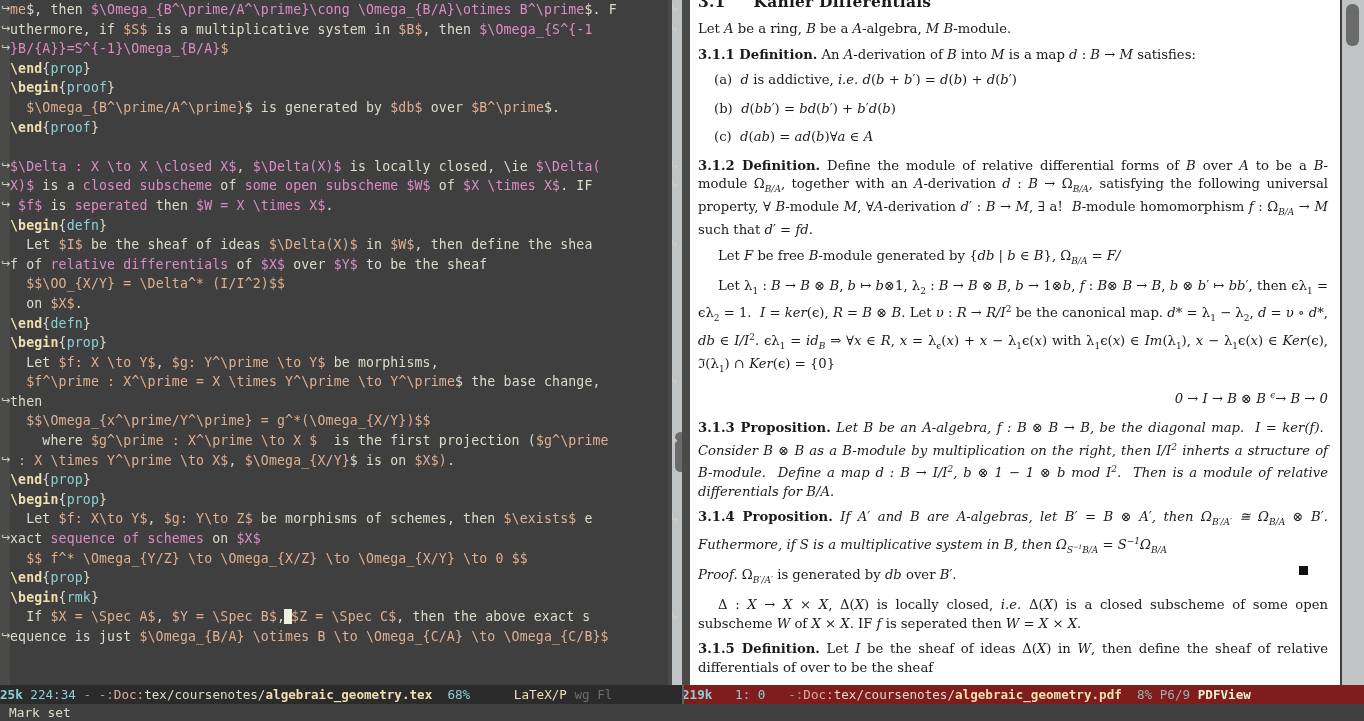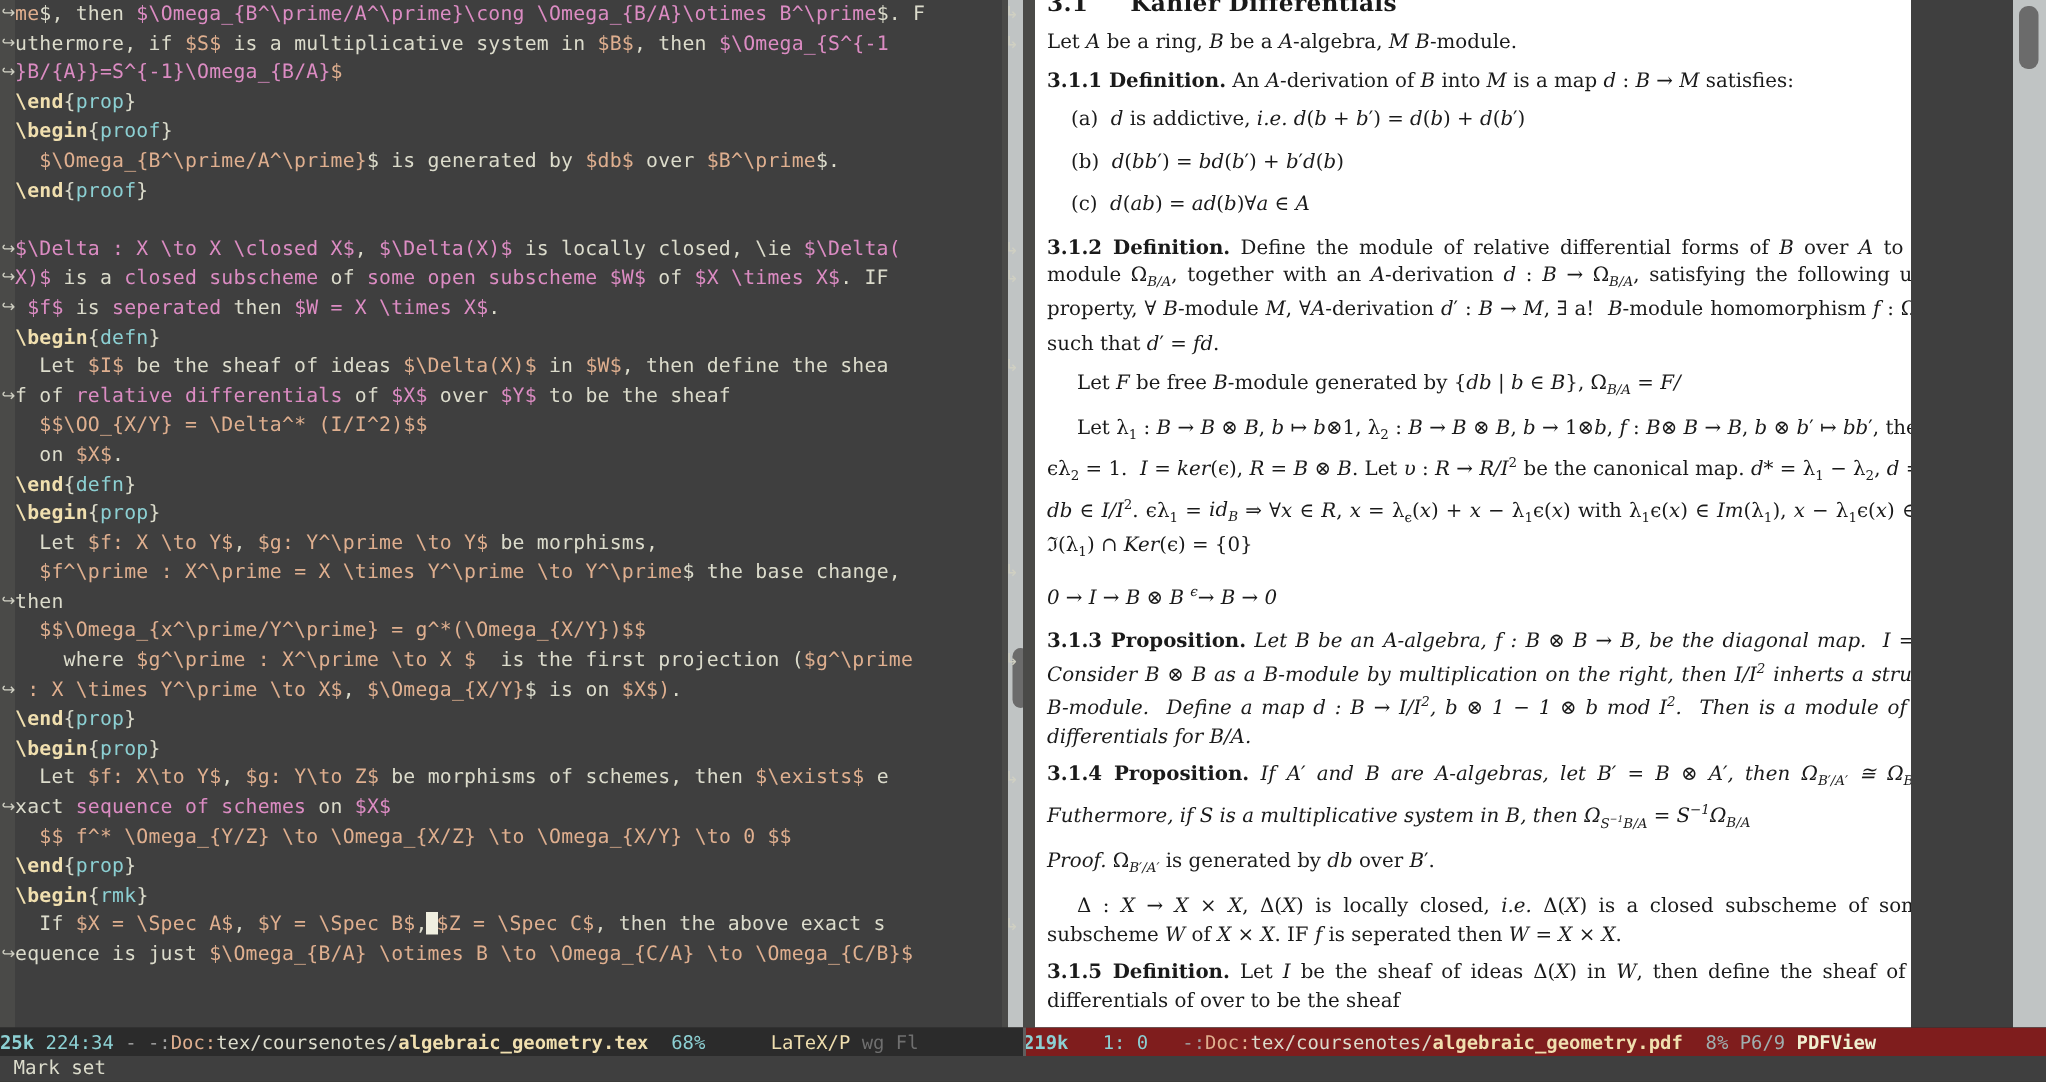--- a/index.html
+++ b/index.html
@@ -34,33 +34,33 @@
           vertical-align:-3px;margin:0 -1px;}
 
   
   .warr{position:absolute;font-size:11px;line-height:11px;color:#cfcfc2;
         font-family:"DejaVu Sans",sans-serif;}
   .warr-l{left:1px;}
   .warr-r{left:670px;}
 
   
   .pdf-window{position:absolute;left:690px;top:0;width:674px;height:685px;background:#3f3f3f;}
-  .pdf-page{position:absolute;left:0px;top:0;width:584px;height:685px;background:#ffffff;overflow:hidden;}
+  .pdf-page{position:absolute;left:0px;top:0;width:650px;height:685px;background:#ffffff;overflow:hidden;}
   .pdf-inner{position:absolute;left:8px;top:-8px;width:630px;
        font-family:"DejaVu Serif","Liberation Serif",serif;color:#1a1a1a;}
   .scrollbar-pdf{position:absolute;left:652px;top:0;width:22px;height:685px;background:#c0c4c4;}
   .scrollbar-pdf .thumb{position:absolute;left:4px;top:4px;width:13px;height:42px;
         background:#6b6b6b;border-radius:6px;}
   .pdf-divider{position:absolute;left:650px;top:0;width:2px;height:685px;background:#3f3f3f;}
 
   .ph{font-size:15.5px;font-weight:bold;margin:0 0 9px 0;letter-spacing:.2px;}
   .pp{font-size:13.2px;line-height:18.5px;margin:0 0 7px 0;text-align:justify;}
   .pitem{font-size:13.2px;line-height:18.5px;margin:0 0 10px 16px;}
   .pnum{font-weight:bold;}
-  .eq{text-align:left;font-size:13.2px;margin:12px 0 12px 0;font-style:italic;}
+  .eq{text-align:right;font-size:13.2px;margin:12px 0 12px 0;font-style:italic;}
   .indent{text-indent:20px;}
   .qed{position:absolute;right:20px;width:9px;height:9px;background:#111;}
   em,i{font-style:italic;}
   sub{font-size:.68em;}
   sup{font-size:.68em;}
 
   
   .modeline{position:absolute;left:0;top:685px;width:1364px;height:19px;
        background:#2b2b2b;display:flex;align-items:center;font-size:12.6px;
        white-space:pre;overflow:hidden;}

